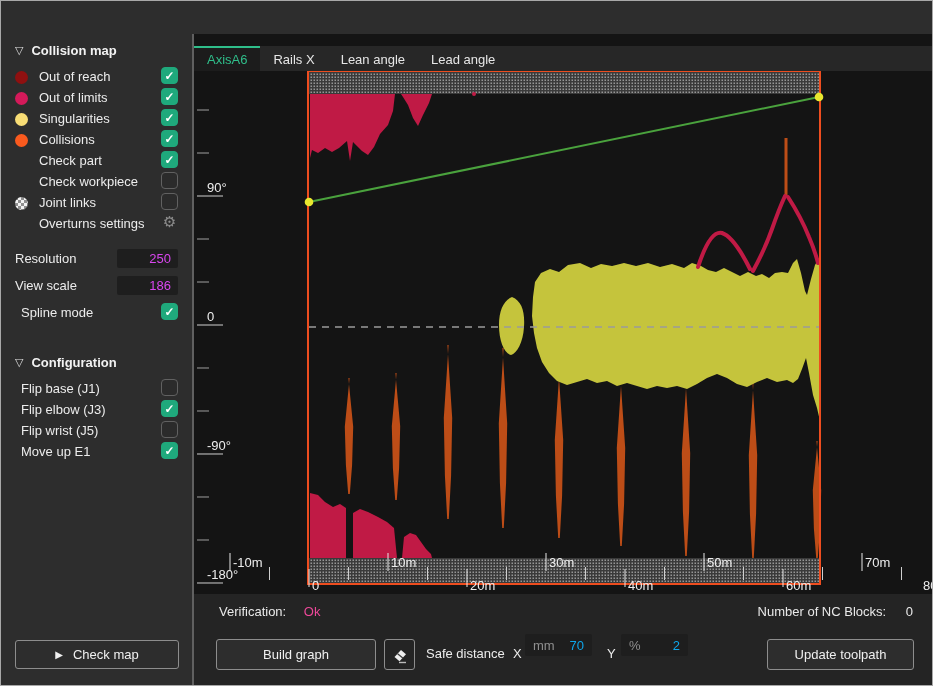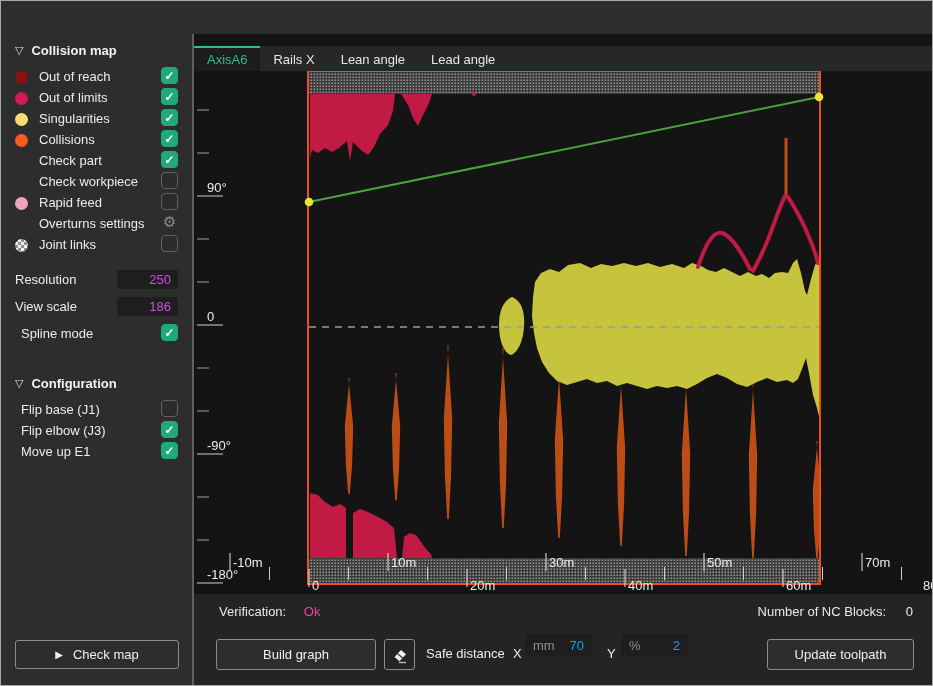--- a/index.html
+++ b/index.html
@@ -99,33 +99,28 @@
           <span class="cb on">
             <span class="chk">✓</span>
           </span>
         </div>
         <div class="srow">
           <span class="dotspace"></span>
           <span class="rlabel">Check workpiece</span>
           <span class="cb"></span>
         </div>
         <div class="srow">
-          <span class="dotspace" style="background: rgb(239, 163, 191);"></span>
-          <span class="rlabel">Rapid feed</span>
+          <span class="dotspace dot-checker"></span>
+          <span class="rlabel">Joint links</span>
           <span class="cb"></span>
         </div>
         <div class="srow">
           <span class="dotspace"></span>
           <span class="rlabel">Overturns settings</span>
           <span class="gear">⚙</span>
-        </div>
-        <div class="srow">
-          <span class="dotspace dot-checker"></span>
-          <span class="rlabel">Joint links</span>
-          <span class="cb"></span>
         </div>
       </div>
     <div class="gap14"></div>
     <div id="field-rows">
         <div class="frow">
           <span class="flabel">Resolution</span>
           <div class="numfield">250</div>
         </div>
         <div class="frow">
           <span class="flabel">View scale</span>
@@ -146,20 +141,24 @@
     <div id="config-rows">
         <div class="srow" style="padding-left: 20px;">
           <span class="rlabel">Flip base (J1)</span>
           <span class="cb"></span>
         </div>
         <div class="srow" style="padding-left: 20px;">
           <span class="rlabel">Flip elbow (J3)</span>
           <span class="cb on">
             <span class="chk">✓</span>
           </span>
+        </div>
+        <div class="srow" style="padding-left: 20px;">
+          <span class="rlabel">Flip wrist (J5)</span>
+          <span class="cb"></span>
         </div>
         <div class="srow" style="padding-left: 20px;">
           <span class="rlabel">Move up E1</span>
           <span class="cb on">
             <span class="chk">✓</span>
           </span>
         </div>
       </div>
     <div class="btn buildmap">
       <span class="play">▶</span>

